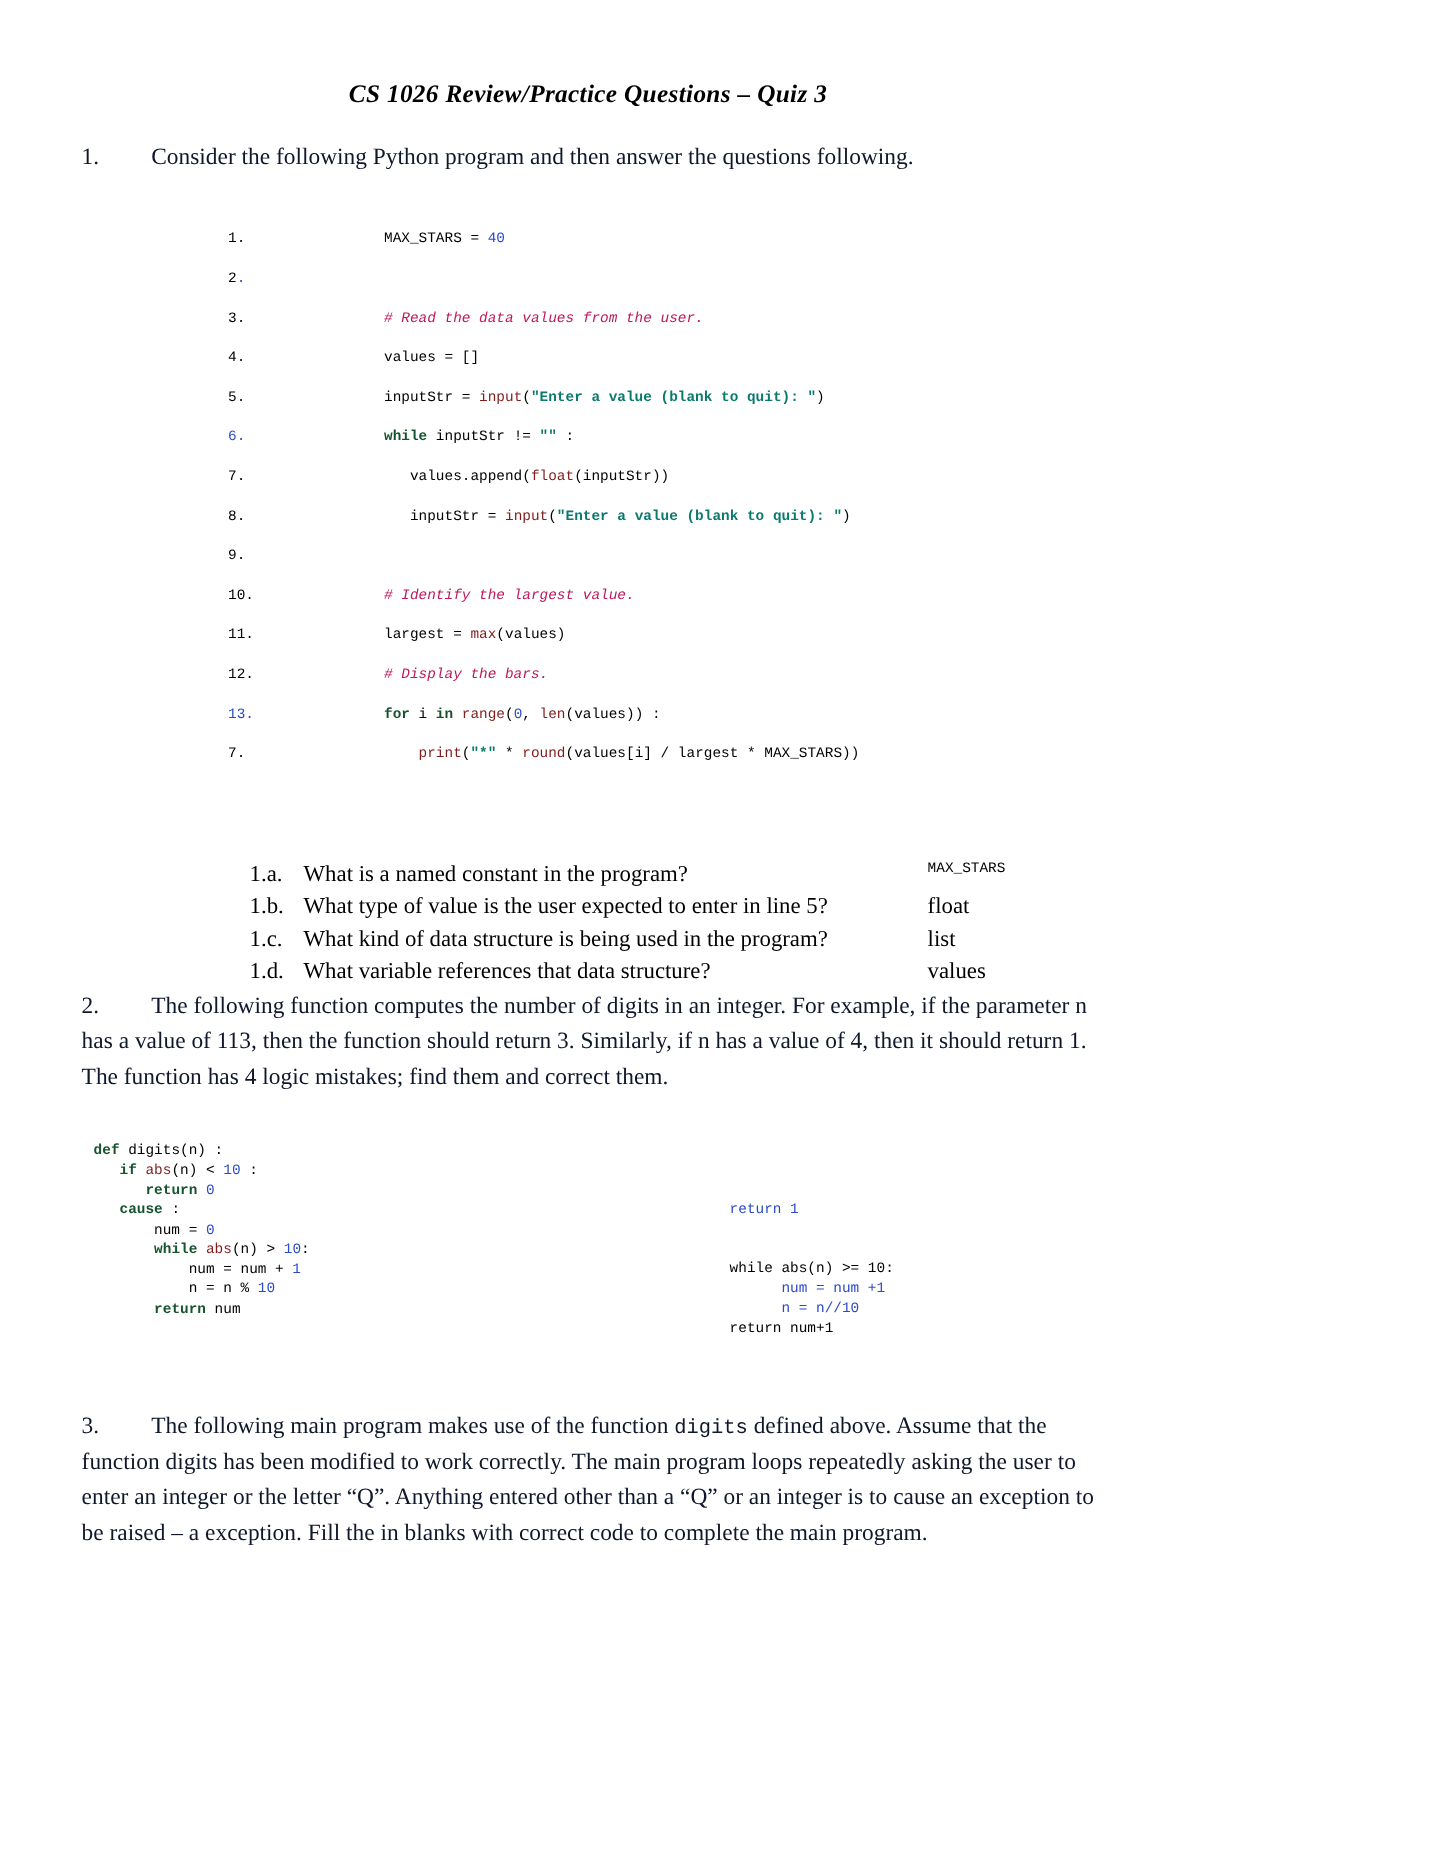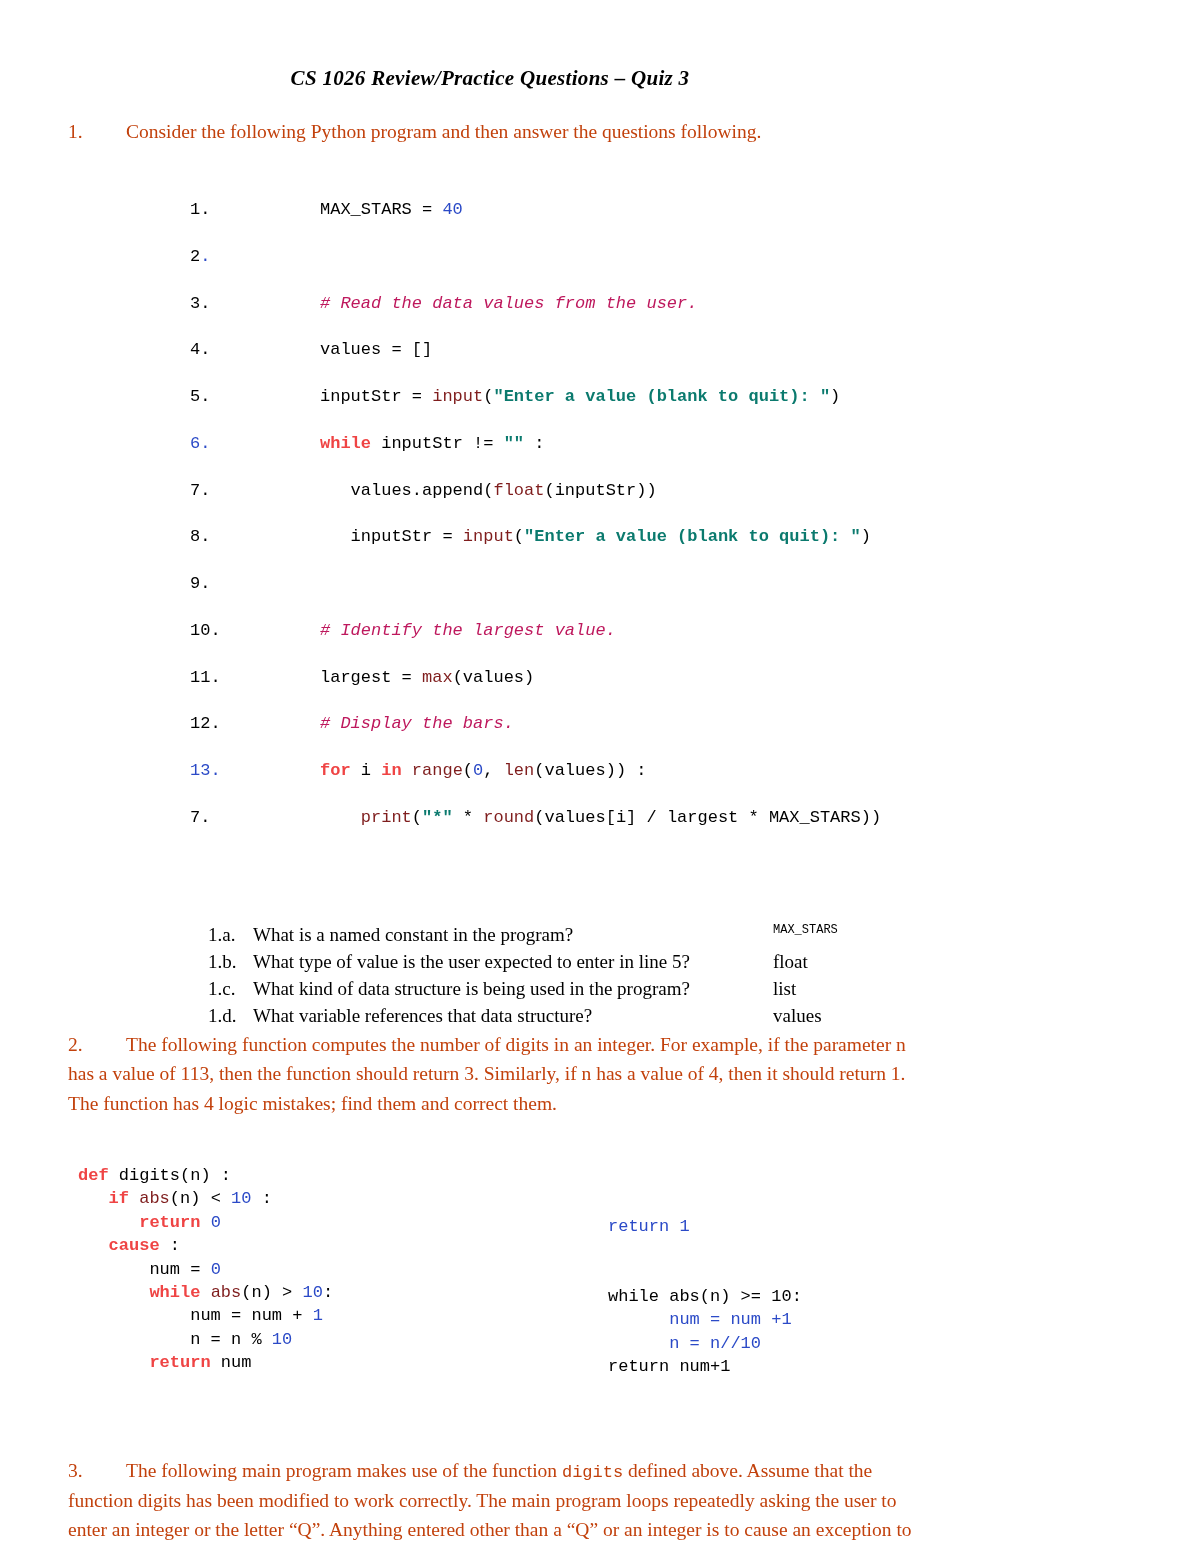--- a/index.html
+++ b/index.html
@@ -36,41 +36,41 @@
 
   
   .q-block {
     margin: 0;
     padding: 0;
   }
   .q-para {
     font-size: 19.5px;
     line-height: 1.52;
     text-align: left;
-    color: #c2410c;
+    color: #0f172a;
   }
   .q-num {
     display: inline-block;
     width: 58px;
     vertical-align: top;
   }
   .mono-inline {
     font-family: "Liberation Mono", monospace;
     font-size: 17px;
   }
 
   
   .code {
     font-family: "Liberation Mono", monospace;
-    font-size: 17px;
+    font-size: 12px;
     line-height: 1.375;
     white-space: pre;
     color: #000000;
   }
-  .kw   { color: #ef4444; font-weight: bold; }      
+  .kw   { color: #14532d; font-weight: bold; }      
   .bi   { color: #7f1d1d; }                          
   .num  { color: #2b4ac7; }                          
   .str  { color: #0b7a6e; font-weight: bold; }       
   .cmt  { color: #be185d; font-style: italic; }      
   .ln   { color: #000000; }                          
   .ln-b { color: #2b4ac7; }                          
   .blue { color: #2b4ac7; }
 
   
   .listing {
@@ -96,21 +96,21 @@
   .subq-text  { width: 520px; flex: 0 0 520px; }
   .subq-ans   { flex: 1 1 auto; }
   .ans-mono { font-family: "Liberation Mono", monospace; font-size: 12px; }
 
   
   .twocol { position: relative; margin-top: 22px; }
   .col-left { padding-left: 78px; }
   .col-right {
     position: absolute;
     left: 608px;
-    top: 4px;
+    top: 16px;
   }
 
   .sp-q2 { }
   .sp-q3 { margin-top: 58px; }
 </style>
 </head>
 <body>
 
 <div class="page">
 

